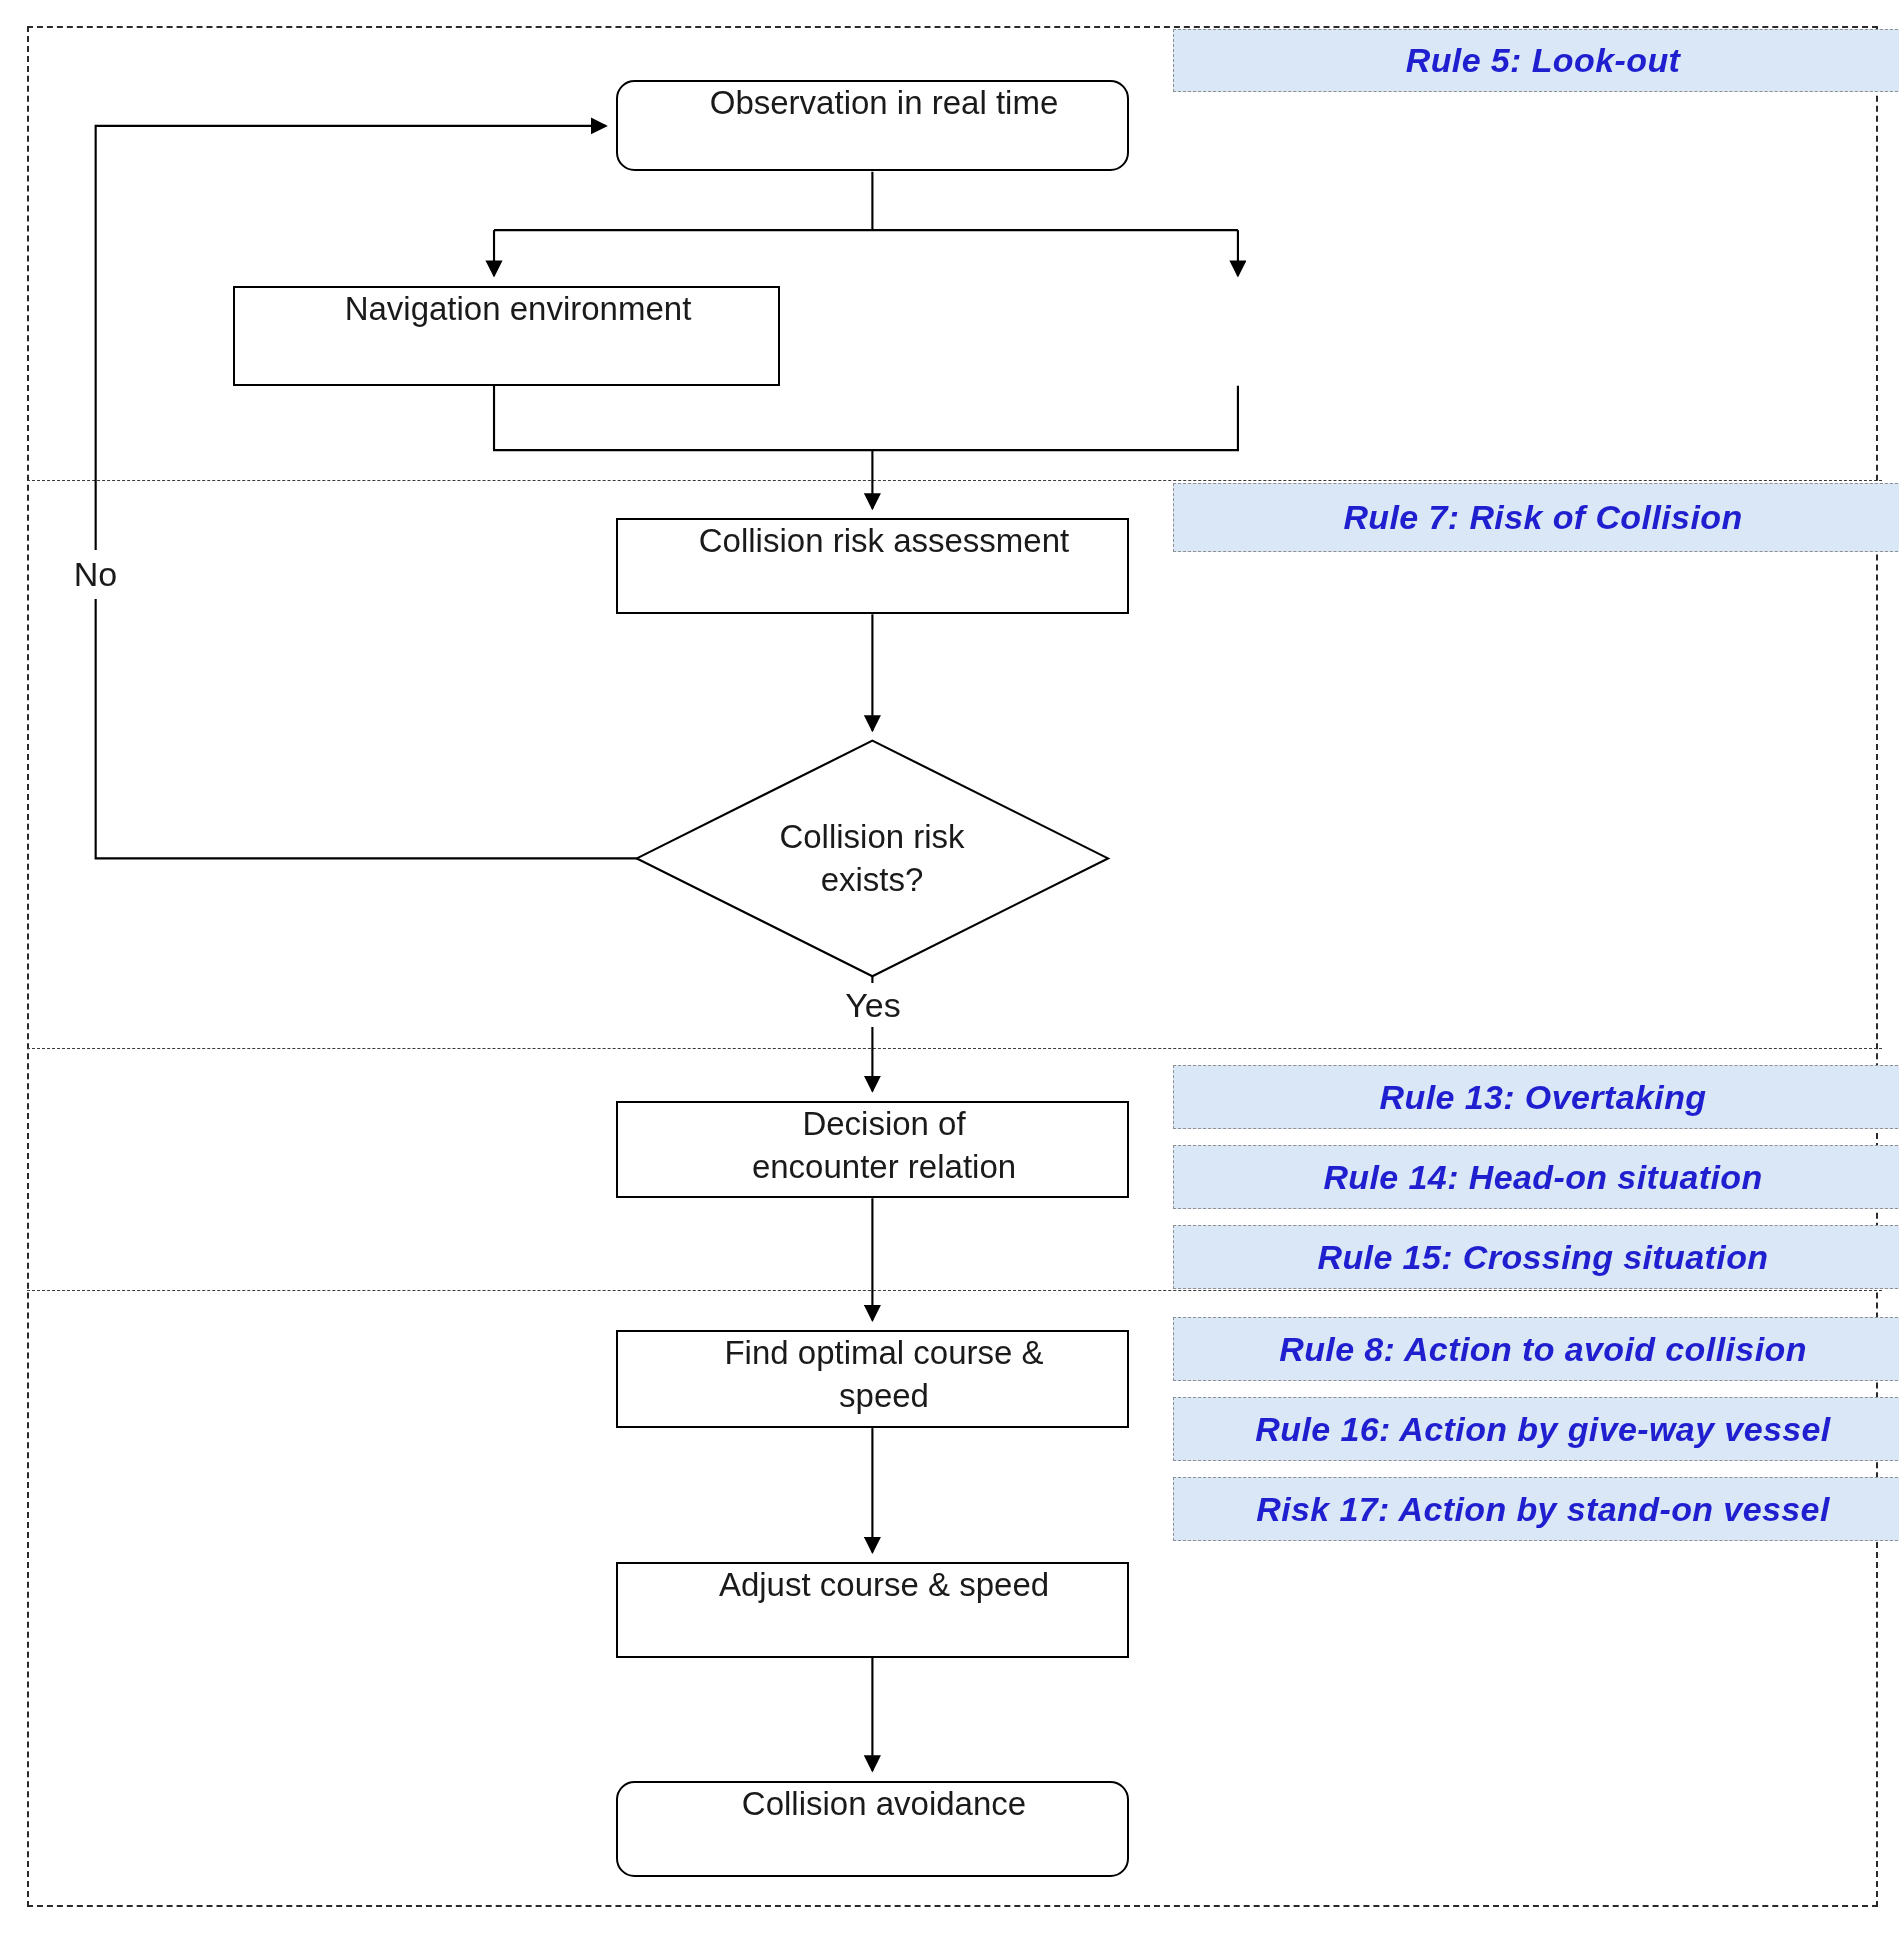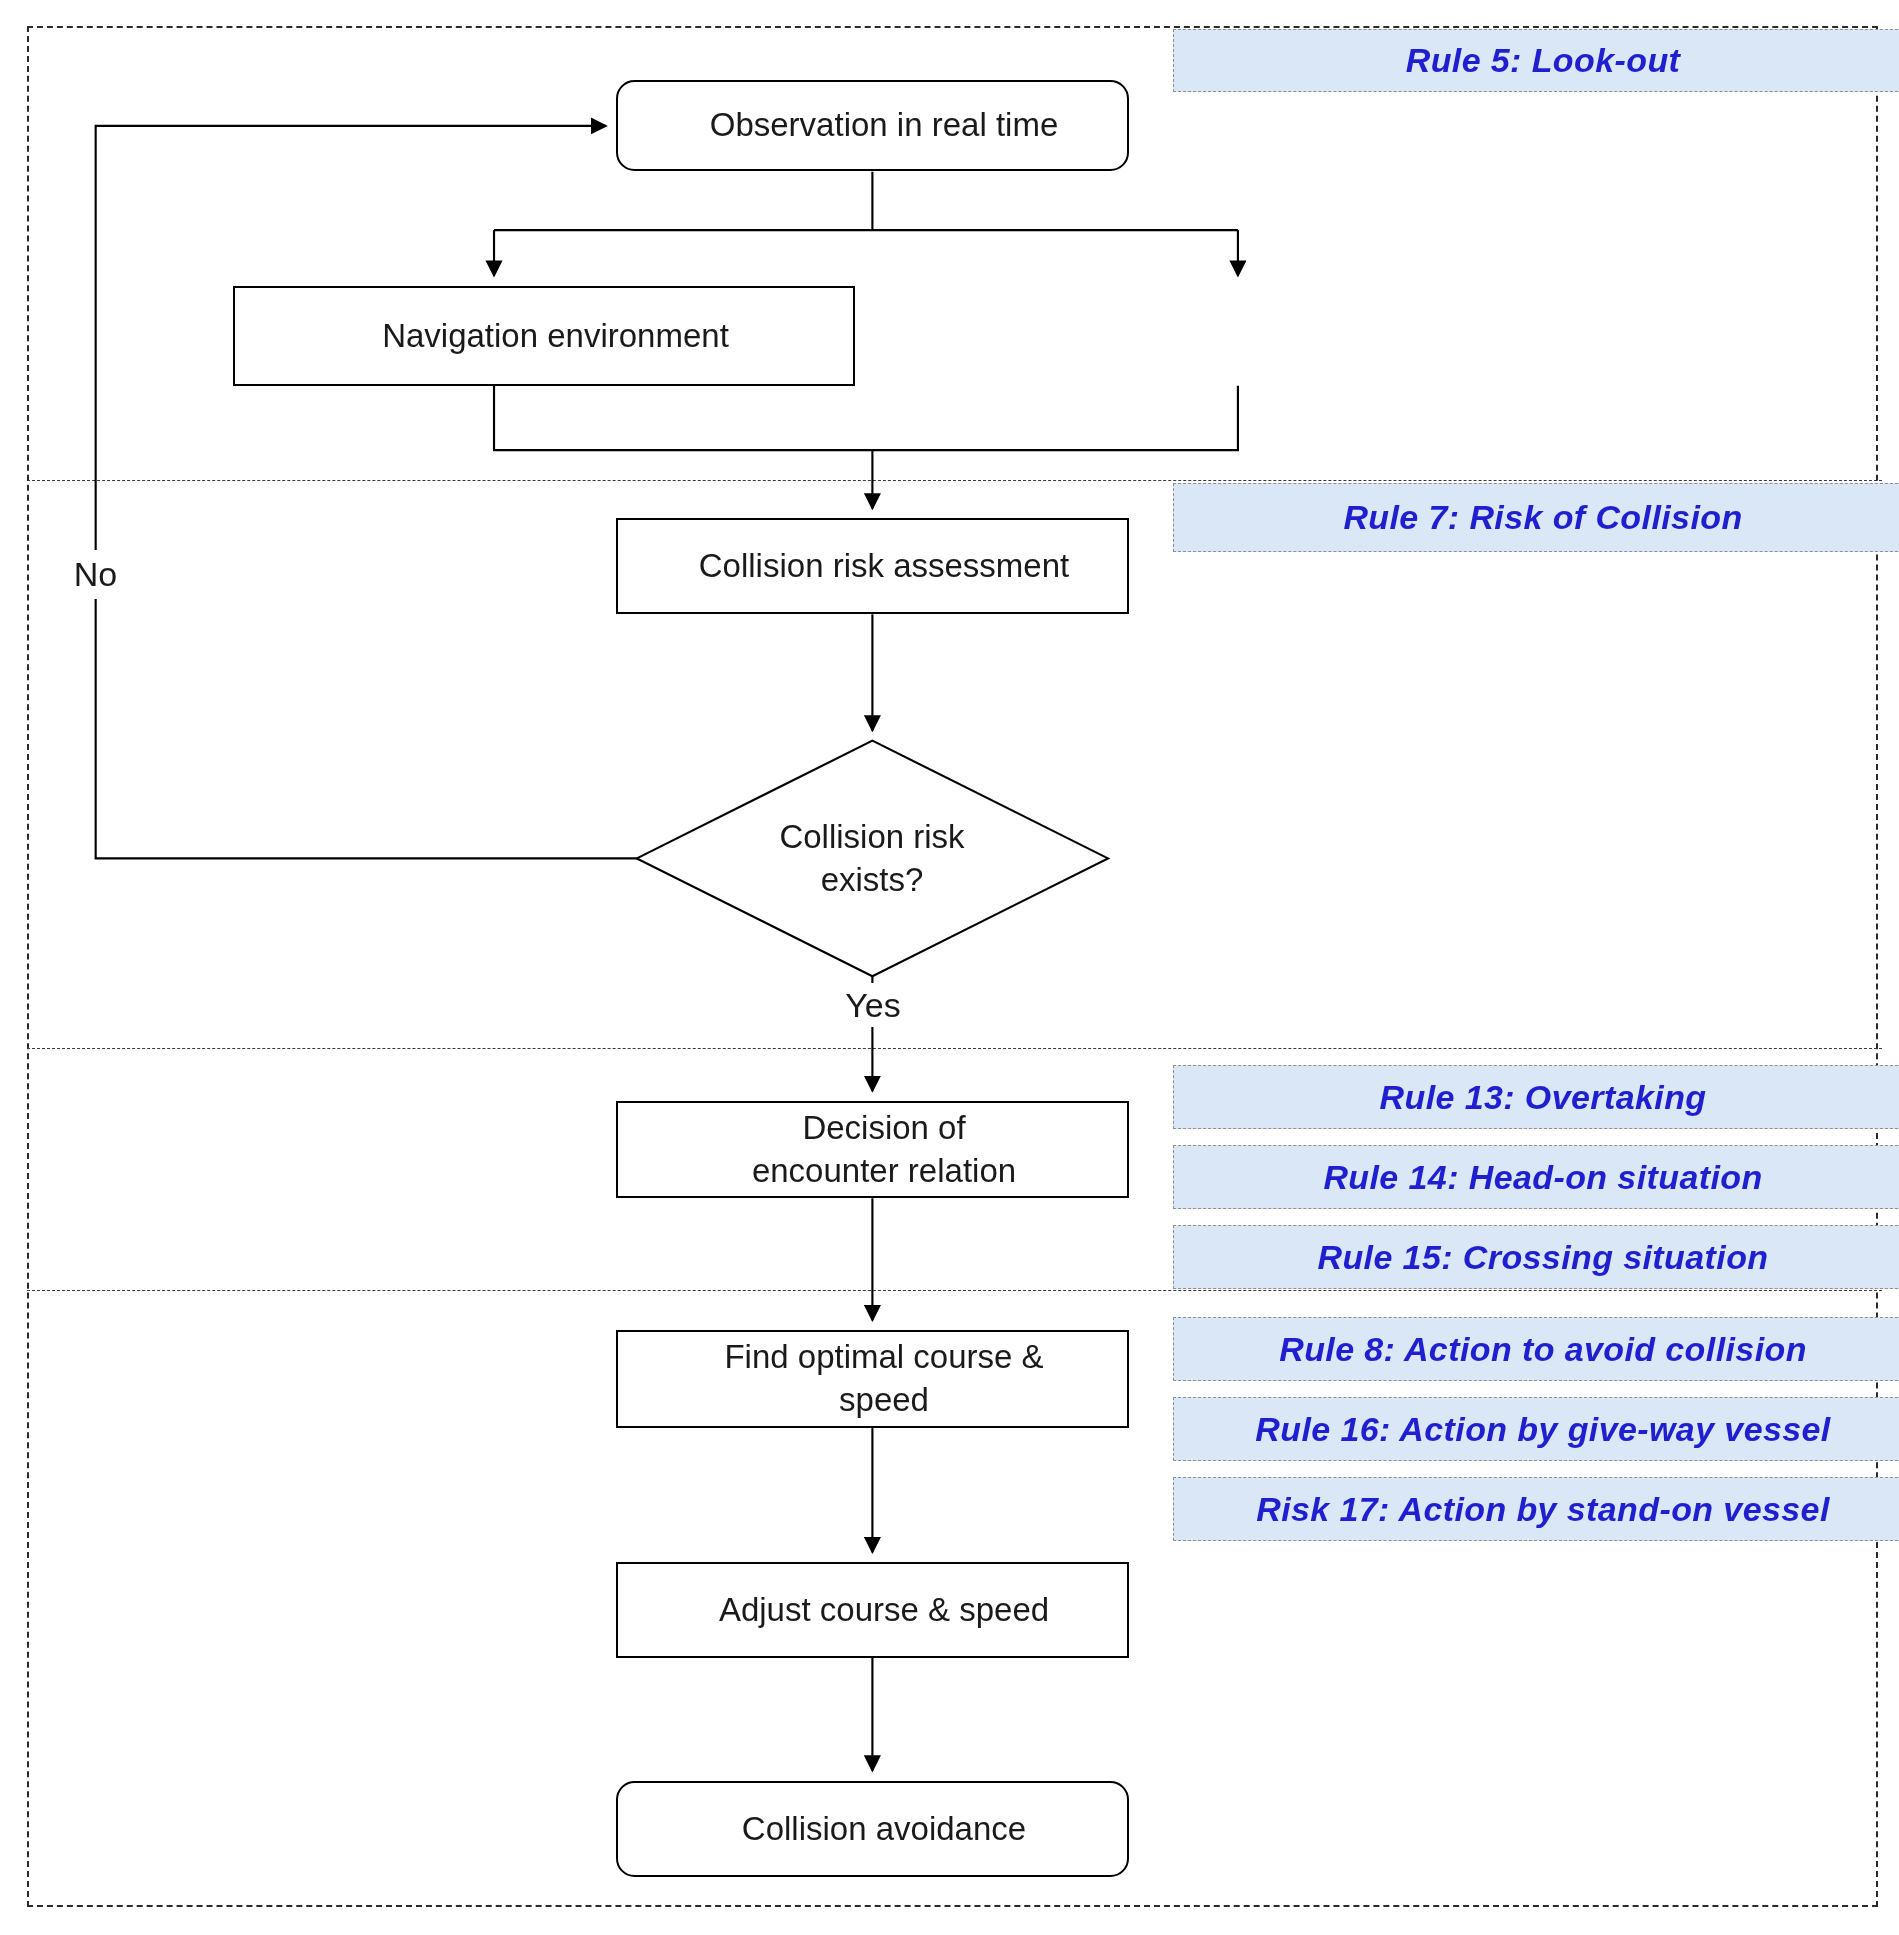--- a/index.html
+++ b/index.html
@@ -35,21 +35,21 @@
     background:var(--rule-bg);
     border:1.4px dashed #8f8f8f;box-sizing:border-box;
     display:flex;align-items:center;justify-content:center;
     color:var(--rule-text);
     font-size:34px;font-weight:bold;font-style:italic;
     letter-spacing:0.4px;
   }
   .node{
     position:absolute;background:var(--node-bg);
     border:2.9px solid var(--node-border);box-sizing:border-box;
-    display:flex;align-items:center;justify-content:center;
+    display:flex;justify-content:center;
     font-size:33px;color:#1a1a1a;text-align:center;
     line-height:1.3;
     padding-left:23px;
   }
   .node span{white-space:pre-line;}
   .node.thin{border-width:2.1px;}
   .node.rounded{border-radius:18.6px;border-width:2.1px;}
   .diamond-label{
     position:absolute;left:715px;top:787px;width:314px;height:143px;
     display:flex;align-items:center;justify-content:center;
@@ -101,21 +101,21 @@
   <div class="rule-strip" style="top:1145px;height:64px;">Rule 14: Head-on situation</div>
   <div class="rule-strip" style="top:1225px;height:64px;">Rule 15: Crossing situation</div>
   <div class="rule-strip" style="top:1317px;height:64px;">Rule 8: Action to avoid collision</div>
   <div class="rule-strip" style="top:1397px;height:64px;">Rule 16: Action by give-way vessel</div>
   <div class="rule-strip" style="top:1477px;height:64px;">Risk 17: Action by stand-on vessel</div>
 
   <div class="node rounded" style="left:616px;top:80px;width:513px;height:91px;">
     <span>Observation in real time</span>
   </div>
 
-  <div class="node thin" style="left:233px;top:286px;width:622px;height:100px;">
+  <div class="node thin" style="left:233px;top:286px;width:547px;height:100px;">
     <span>Navigation environment</span>
   </div>
 
 
   <div class="node" style="left:616px;top:518px;width:513px;height:96px;">
     <span>Collision risk assessment</span>
   </div>
 
   <div class="diamond-label">
     <span>Collision risk

